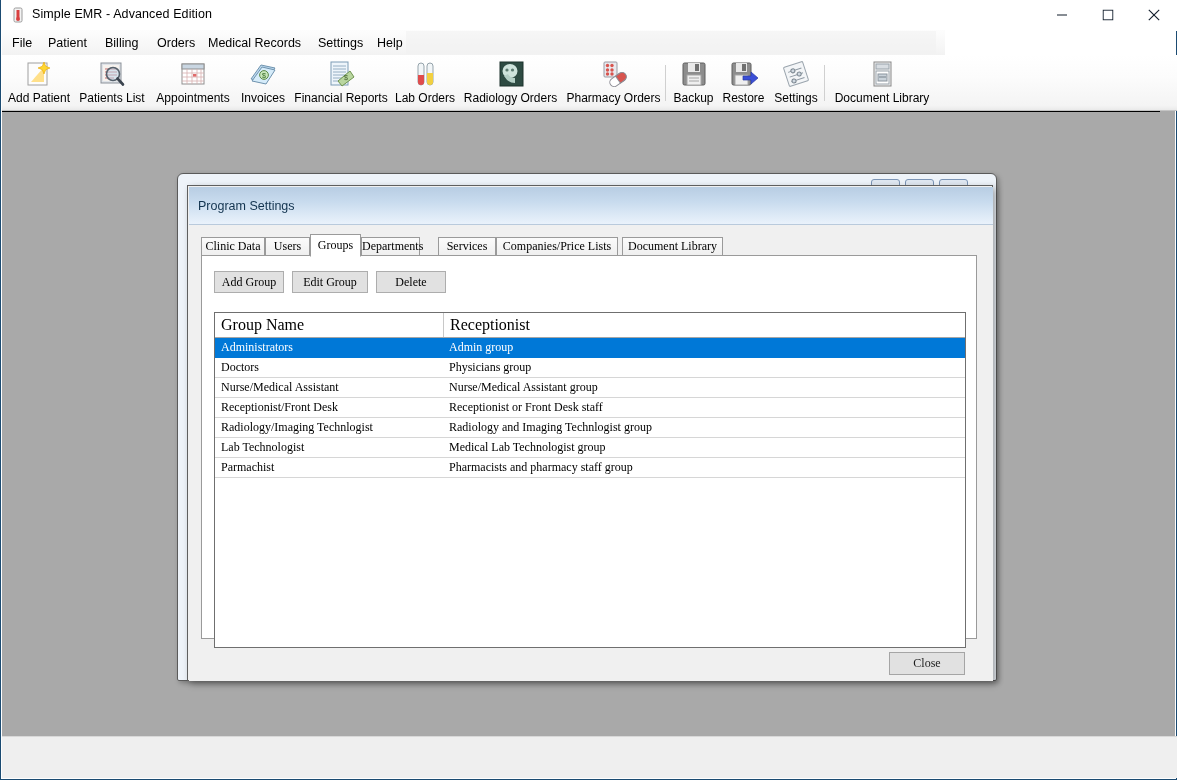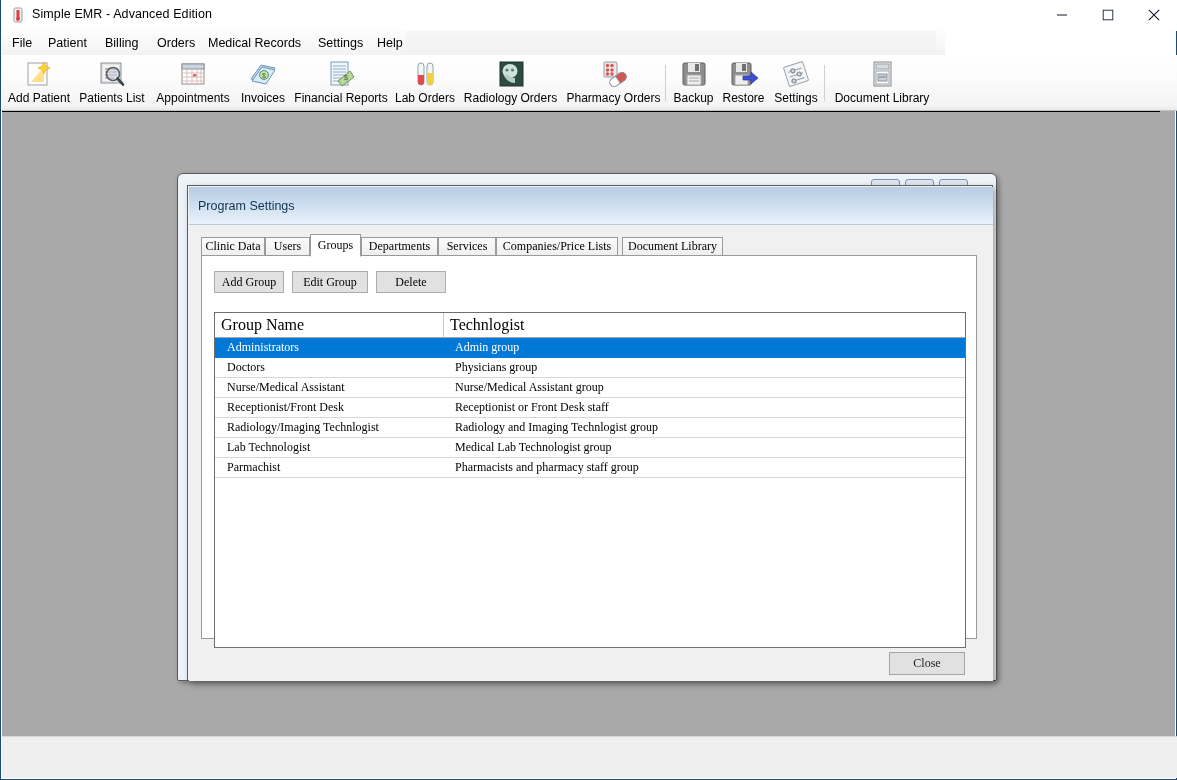--- a/index.html
+++ b/index.html
@@ -302,21 +302,21 @@
   .grow.selected {
     background: #0078d7;
     color: #ffffff;
     border-bottom: 1px solid #0078d7;
   }
   .gc {
     position: absolute;
     top: 0;
     height: 19px;
     line-height: 19px;
-    padding-left: 12px;
+    padding-left: 6px;
     box-sizing: border-box;
     white-space: nowrap;
     overflow: hidden;
   }
   .gc-name  { left: 0px;   width: 228px; }
   .gc-desc  { left: 228px; width: 520px; }
 
   
   #close-button {
     position: absolute;
@@ -583,37 +583,37 @@
       <div id="dlg-caption">
         <span id="dlg-title">Program Settings</span>
       </div>
 
       <div id="dlg-body">
 
         <div id="tabstrip">
           <div class="tab" style="left:0px;width:64px">Clinic Data</div>
           <div class="tab" style="left:64px;width:45px">Users</div>
           <div class="tab selected" style="left:109px;width:51px">Groups</div>
-          <div class="tab" style="left:160px;width:77px">Departments</div>
+          <div class="tab" style="left:160px;width:59px">Departments</div>
           <div class="tab" style="left:237px;width:58px">Services</div>
           <div class="tab" style="left:295px;width:122px">Companies/Price Lists</div>
           <div class="tab" style="left:421px;width:101px">Document Library</div>
         </div>
 
         <div id="tab-page">
 
           <div class="act-btn" style="left:12px;width:70px">Add Group</div>
           <div class="act-btn" style="left:90px;width:76px">Edit Group</div>
           <div class="act-btn" style="left:174px;width:70px">Delete</div>
 
           <div id="grid">
             <div id="grid-header">
               <div class="gh-cell" style="left:0px;width:228px">Group Name</div>
               <div class="gh-div" style="left:228px"></div>
-              <div class="gh-cell" style="left:229px;width:520px">Technlogist</div>
+              <div class="gh-cell" style="left:229px;width:520px">Receptionist</div>
             </div>
 
             <div class="grow selected">
               <div class="gc gc-name">Administrators</div>
               <div class="gc gc-desc">Admin group</div>
             </div>
             <div class="grow">
               <div class="gc gc-name">Doctors</div>
               <div class="gc gc-desc">Physicians group</div>
             </div>

